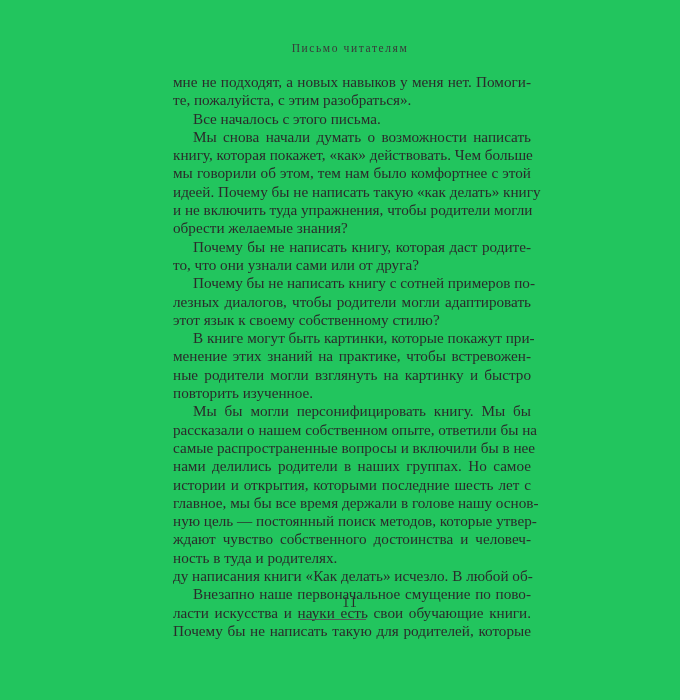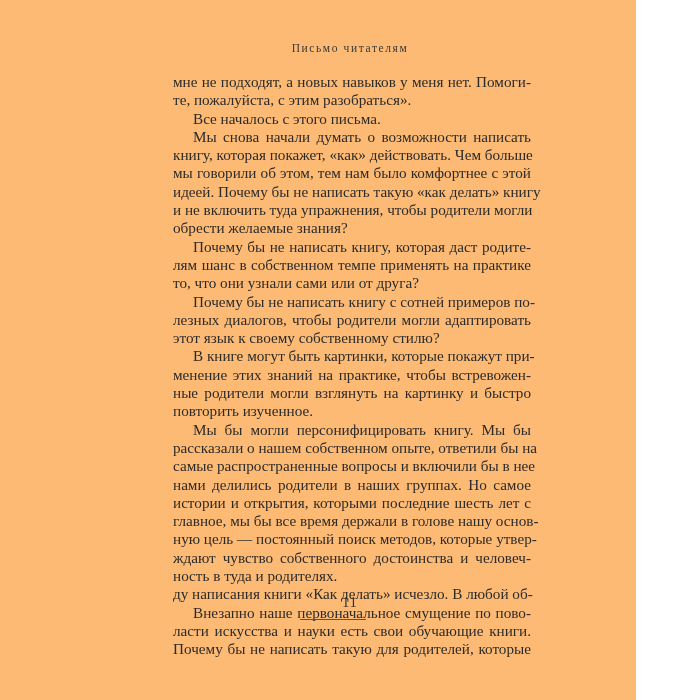--- a/index.html
+++ b/index.html
@@ -1,17 +1,17 @@
 <!DOCTYPE html>
 <html><head>
   <meta charset="utf-8">
   <style>
     html, body { margin: 0; padding: 0; background: #ffffff; }
     body { width: 700px; height: 700px; position: relative; overflow: hidden; }
-    .page { position: absolute; left: 0; top: 0; width: 636px; height: 700px; background: #fdba74; }
+    .page { position: absolute; left: 0; top: 0; width: 636px; height: 700px; background: #22c55e; padding-left: 44px; }
     .running-head {
       position: absolute; left: 0; width: 700px; top: 42px;
       text-align: center;
       font-family: "Liberation Serif", serif;
       font-size: 11.5px; letter-spacing: 1.6px;
       color: #3a3a3a;
     }
     .body-text {
       position: absolute; left: 173px; top: 73px; width: 358px;
       font-family: "Liberation Serif", serif;
@@ -38,21 +38,20 @@
       <span class="line">мне не подходят, а новых навыков у меня нет. Помоги-</span>
       <span class="line last">те, пожалуйста, с этим разобраться».</span>
       <span class="line indent last">Все началось с этого письма.</span>
       <span class="line indent">Мы снова начали думать о возможности написать</span>
       <span class="line">книгу, которая покажет, «как» действовать. Чем больше</span>
       <span class="line">мы говорили об этом, тем нам было комфортнее с этой</span>
       <span class="line">идеей. Почему бы не написать такую «как делать» книгу</span>
       <span class="line">и не включить туда упражнения, чтобы родители могли</span>
       <span class="line last">обрести желаемые знания?</span>
       <span class="line indent">Почему бы не написать книгу, которая даст родите-</span>
-      <span class="line">лям шанс в собственном темпе применять на практике</span>
       <span class="line last">то, что они узнали сами или от друга?</span>
       <span class="line indent">Почему бы не написать книгу с сотней примеров по-</span>
       <span class="line">лезных диалогов, чтобы родители могли адаптировать</span>
       <span class="line last">этот язык к своему собственному стилю?</span>
       <span class="line indent">В книге могут быть картинки, которые покажут при-</span>
       <span class="line">менение этих знаний на практике, чтобы встревожен-</span>
       <span class="line">ные родители могли взглянуть на картинку и быстро</span>
       <span class="line last">повторить изученное.</span>
       <span class="line indent">Мы бы могли персонифицировать книгу. Мы бы</span>
       <span class="line">рассказали о нашем собственном опыте, ответили бы на</span>

